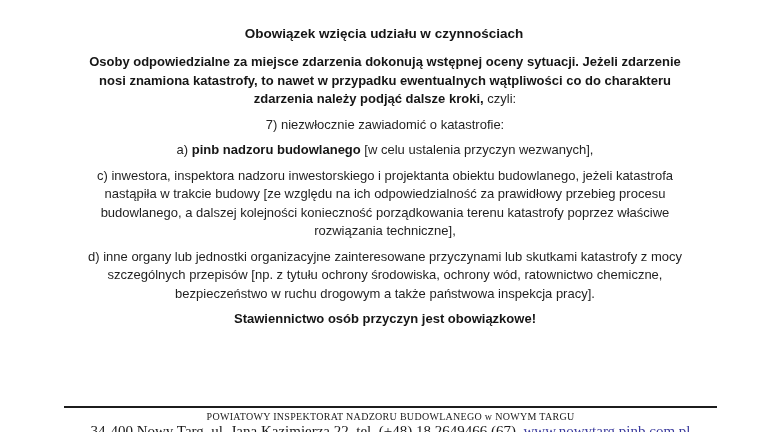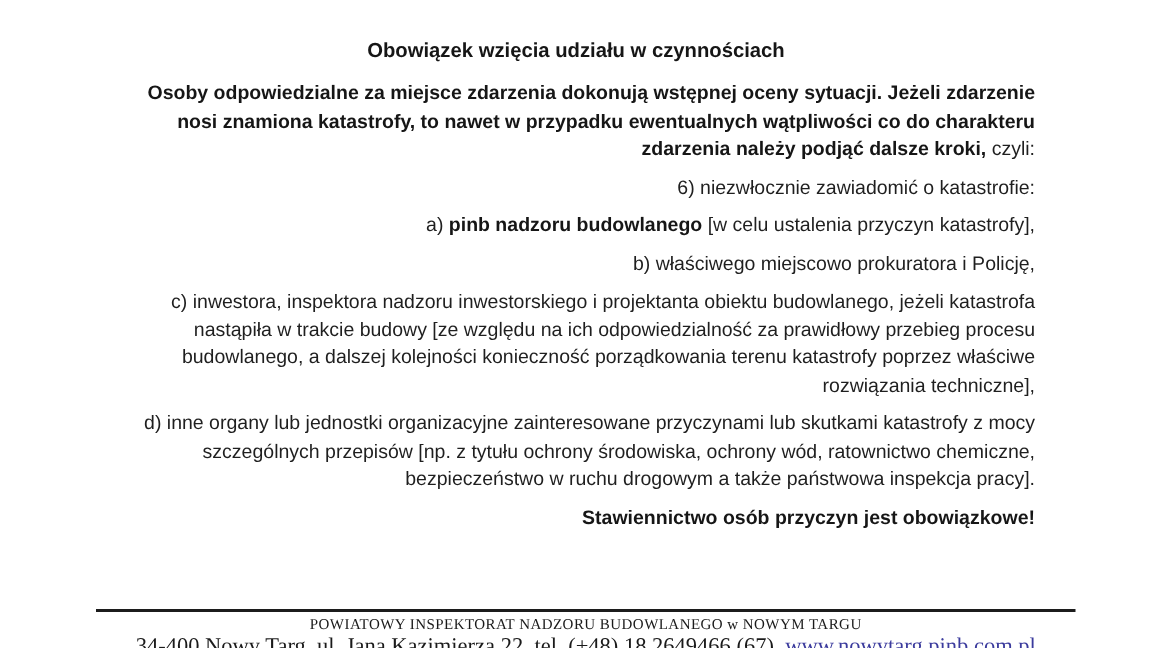--- a/index.html
+++ b/index.html
@@ -23,21 +23,21 @@
     font-weight:700;
     color:#161616;
   }
   .content {
     position:absolute;
     top:53px;
     left:80px;
     right:78px;
     font-size:13px;
     line-height:18.5px;
-    text-align:right;
+    text-align:center;
   }
   .content p { margin:0 0 7px 0; }
   .b { font-weight:700; color:#161616; }
   .footer {
     position:absolute;
     left:64px;
     width:653px;
     top:406px;
     border-top:2px solid #1c1c1c;
     font-family:"Liberation Serif", serif;
@@ -65,25 +65,24 @@
 <body>
 
 <div class="page">
 
   <h1 class="title">Obowiązek wzięcia udziału w czynnościach</h1>
 
   <div class="content">
 
     <p><span class="b">Osoby odpowiedzialne za miejsce zdarzenia dokonują wstępnej oceny sytuacji. Jeżeli zdarzenie nosi znamiona katastrofy, to nawet w przypadku ewentualnych wątpliwości co do charakteru zdarzenia należy podjąć dalsze kroki,</span><span> czyli:</span></p>
 
-    <p>6) niezwłocznie zawiadomić o katastrofie:</p>
+    <p>7) niezwłocznie zawiadomić o katastrofie:</p>
 
-    <p><span>a) </span><span class="b">pinb nadzoru budowlanego</span><span> [w celu ustalenia przyczyn katastrofy],</span></p>
+    <p><span>a) </span><span class="b">pinb nadzoru budowlanego</span><span> [w celu ustalenia przyczyn wezwanych],</span></p>
 
-    <p>b) właściwego miejscowo prokuratora i Policję,</p>
 
     <p>c) inwestora, inspektora nadzoru inwestorskiego i projektanta obiektu budowlanego, jeżeli katastrofa nastąpiła w trakcie budowy [ze względu na ich odpowiedzialność za prawidłowy przebieg procesu budowlanego, a dalszej kolejności konieczność porządkowania terenu katastrofy poprzez właściwe rozwiązania techniczne],</p>
 
     <p>d) inne organy lub jednostki organizacyjne zainteresowane przyczynami lub skutkami katastrofy z mocy szczególnych przepisów [np. z tytułu ochrony środowiska, ochrony wód, ratownictwo chemiczne, bezpieczeństwo w ruchu drogowym a także państwowa inspekcja pracy].</p>
 
     <p class="b">Stawiennictwo osób przyczyn jest obowiązkowe!</p>
 
   </div>
 
   <div class="footer">

